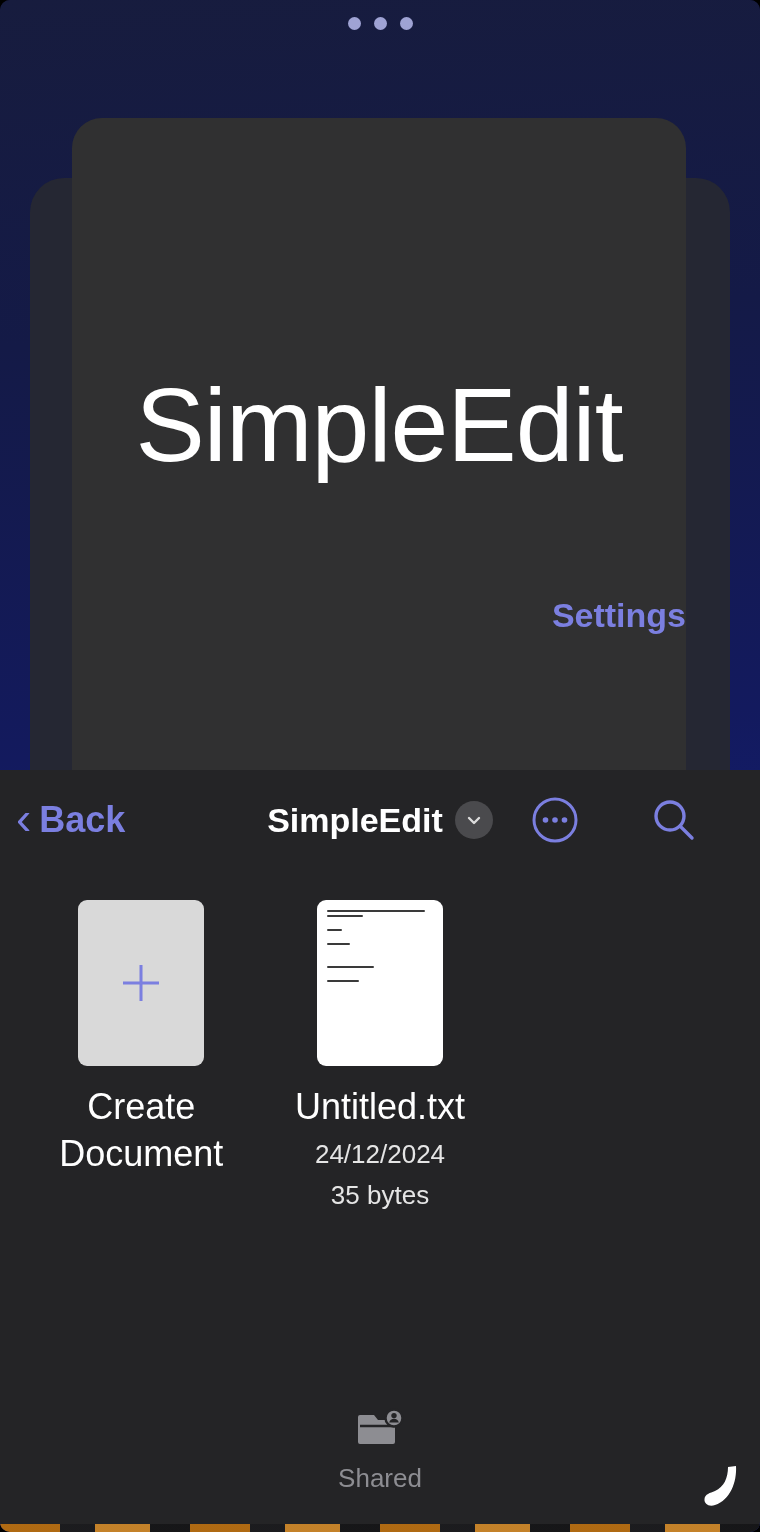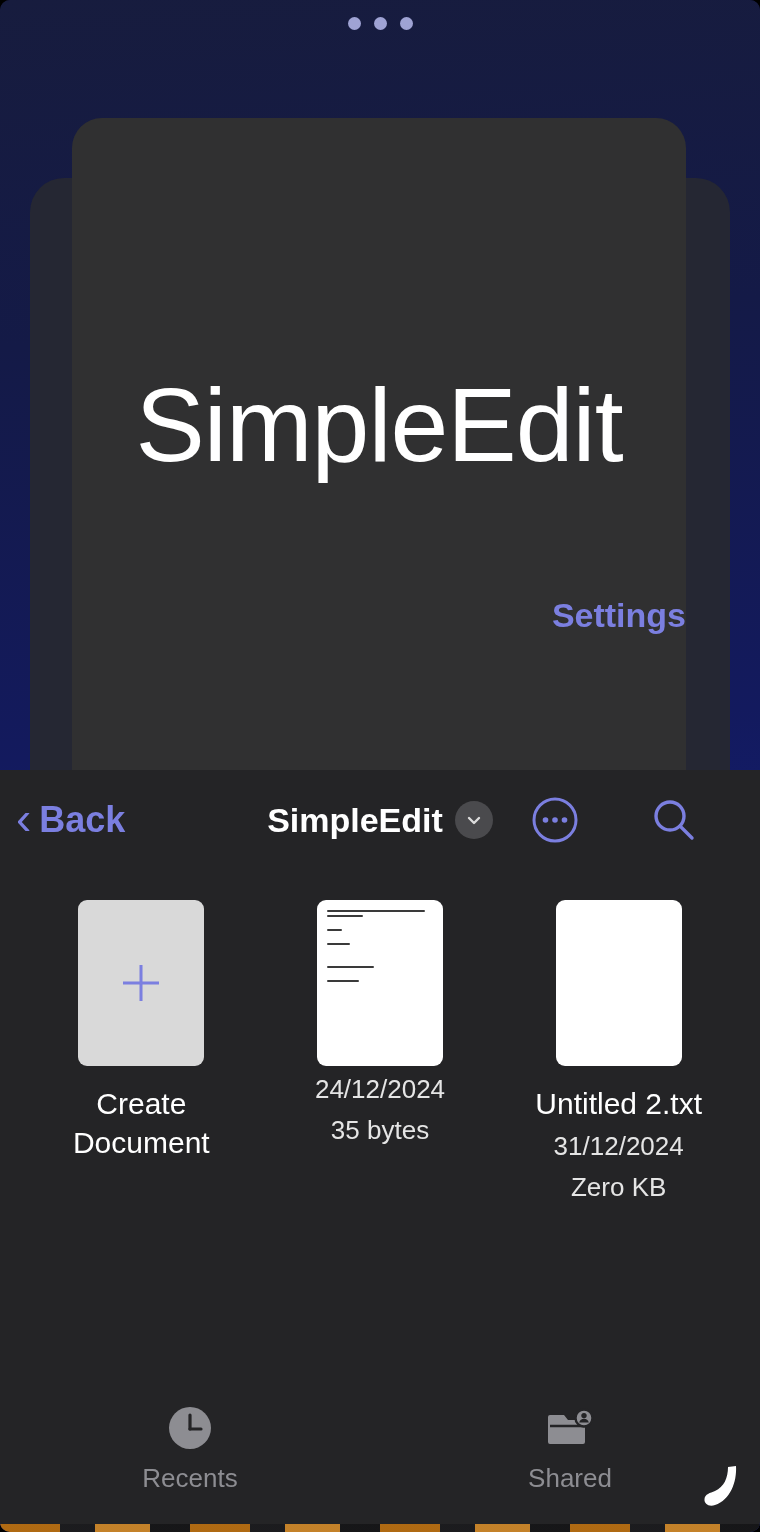--- a/index.html
+++ b/index.html
@@ -157,21 +157,21 @@
   .plus-icon { display:block; }
 
   .doc-lines { position:absolute; left:10px; top:10px; right:10px; }
   .doc-lines .ln {
     height:2px; background:#3a3a3a; margin-bottom:3px; border-radius:1px;
   }
   .doc-lines .gap { height:9px; }
 
   .file-name {
     margin-top:18px;
-    font-size:30px;
+    font-size:36px;
     color:#ffffff;
     text-align:center;
     line-height:1.3;
     max-width:200px;
   }
   .file-meta {
     margin-top:5px;
     font-size:26px;
     color:#e5e5e5;
     text-align:center;
@@ -283,42 +283,29 @@
             <div class="ln" style="width:14%"></div>
             <div class="gap"></div>
             <div class="ln" style="width:22%"></div>
             <div class="gap"></div>
             <div class="gap"></div>
             <div class="ln" style="width:44%"></div>
             <div class="gap"></div>
             <div class="ln" style="width:30%"></div>
           </div>
         </div>
+        <div class="file-name">Untitled.txt</div>
         <div class="file-meta">24/12/2024</div>
         <div class="file-meta">35 bytes</div>
       </div>
 
-      <div class="file-item">
-        <div class="thumb page"></div>
-        <div class="file-name">Untitled 2.txt</div>
-        <div class="file-meta">31/12/2024</div>
-        <div class="file-meta">Zero KB</div>
-      </div>
     </div>
 
     <div id="tab-bar">
 
-      <div class="tab-item">
-        <svg width="50" height="50" viewBox="0 0 50 50">
-          <circle cx="25" cy="25" r="21" fill="#8d8d92"></circle>
-          <line x1="25" y1="12" x2="25" y2="26" stroke="#242426" stroke-width="3.2" stroke-linecap="round"></line>
-          <line x1="25" y1="26" x2="36" y2="26" stroke="#242426" stroke-width="3.2" stroke-linecap="round"></line>
-        </svg>
-        <span class="tab-label">Recents</span>
-      </div>
 
       <div class="tab-item">
         <svg width="50" height="50" viewBox="0 0 50 50">
           <path d="M5 12 h14 l4 5 h15 a2 2 0 0 1 2 2 v20 a2 2 0 0 1 -2 2 h-33 a2 2 0 0 1 -2 -2 v-25 a2 2 0 0 1 2 -2 z" fill="#8d8d92"></path>
           <line x1="5" y1="23" x2="40" y2="23" stroke="#242426" stroke-width="2.6"></line>
           <circle cx="39" cy="15" r="8.5" fill="#8d8d92" stroke="#242426" stroke-width="2.4"></circle>
           <circle cx="39" cy="12.6" r="2.7" fill="#242426"></circle>
           <path d="M34.2 19.4 a5 5 0 0 1 9.6 0 z" fill="#242426"></path>
         </svg>
         <span class="tab-label">Shared</span>

